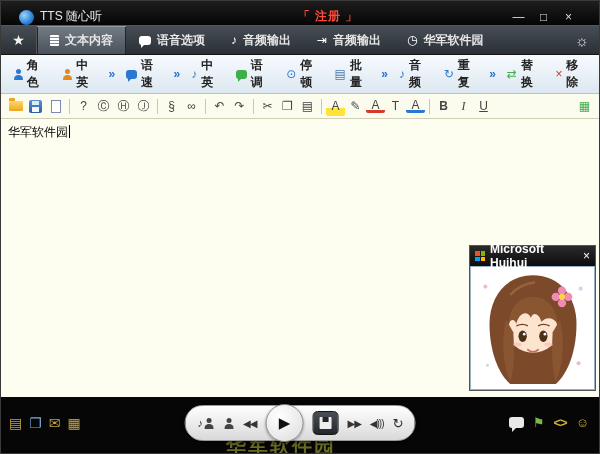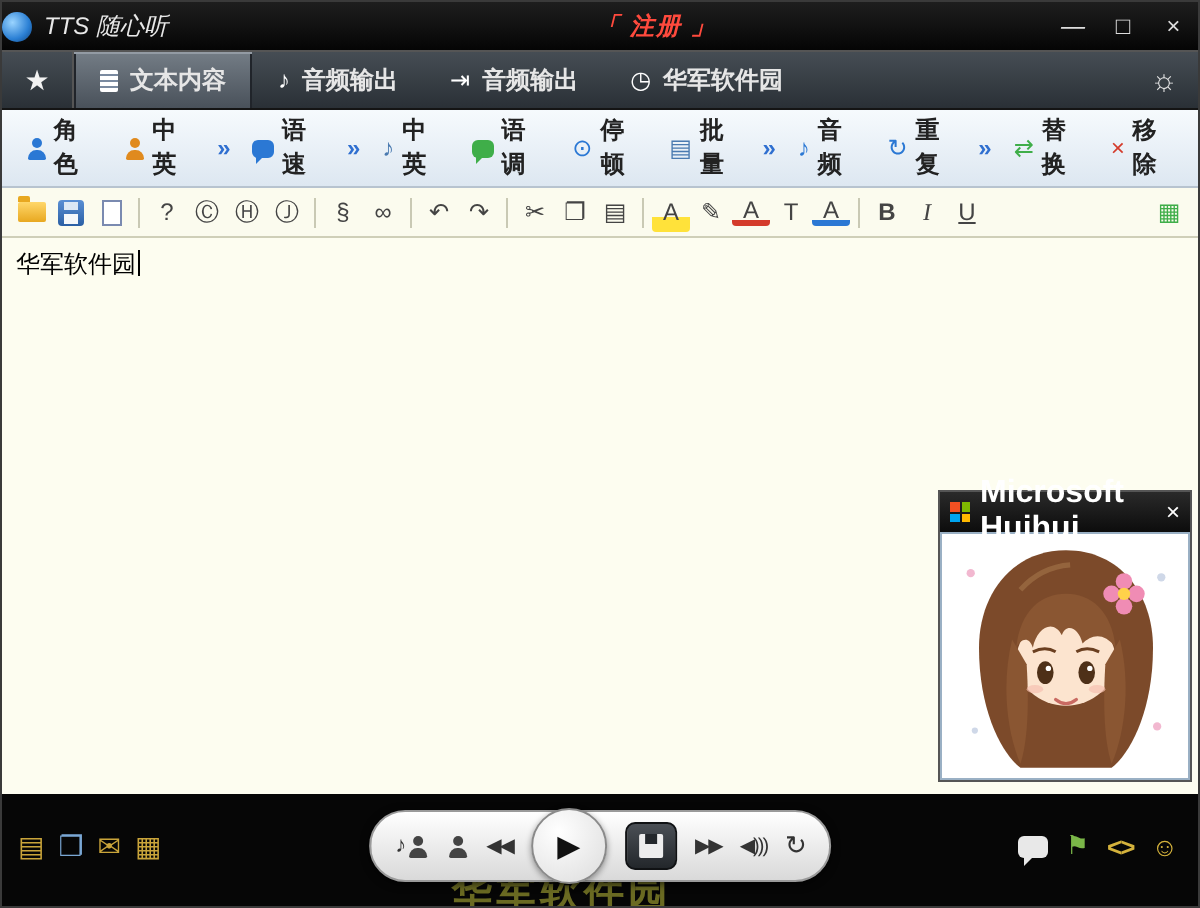--- a/index.html
+++ b/index.html
@@ -2,21 +2,21 @@
 <html><head>
 <meta charset="utf-8">
 <style>
   * { margin:0; padding:0; box-sizing:border-box; }
   body { background:#888; font-family:"Liberation Sans","DejaVu Sans",sans-serif; }
   .window { width:600px; height:454px; position:relative; background:#060606;
             border:1px solid #3a3a3a; overflow:hidden; display:flex; flex-direction:column; }
 
   
   .titlebar { flex:0 0 24px; background:linear-gradient(#1e1e1e,#050505); display:flex;
-              align-items:center; padding:0 0; color:#e8e8e8; font-size:12px; position:relative;font-style:italic; }
+              align-items:flex-end; padding:0 18px; color:#e8e8e8; font-size:12px; position:relative; }
   .app-icon { width:15px; height:15px; border-radius:50%; margin-right:6px;
               background:radial-gradient(circle at 35% 35%, #9ad4ff, #2a7fd4 60%, #113f74); }
   .register { position:absolute; left:50%; transform:translateX(-50%); color:#ff4a3d;
               font-weight:bold; letter-spacing:1px; cursor:pointer;margin-left:28px; }
   .win-controls { margin-left:auto; display:flex; }
   .win-btn { width:25px; height:17px; display:flex; align-items:center; justify-content:center;
              color:#ddd; font-size:12px; cursor:pointer; }
 
   
   .tabbar { flex:0 0 30px; background:linear-gradient(#464d54,#2a3036); display:flex;
@@ -111,21 +111,21 @@
 
   
   .avatar-panel { position:absolute; right:3px; bottom:62px; width:127px; z-index:5;
                   border:1px solid #555; background:#111; }
   .ap-header { height:20px; background:linear-gradient(#2a2a2a,#0c0c0c); display:flex;
                align-items:center; padding:0 5px; gap:5px; }
   .ms-logo { width:10px; height:10px; display:grid; grid-template-columns:1fr 1fr; gap:1px; }
   .ms-logo i { display:block; }
   .ms-logo i:nth-child(1){background:#f25022;} .ms-logo i:nth-child(2){background:#7fba00;}
   .ms-logo i:nth-child(3){background:#00a4ef;} .ms-logo i:nth-child(4){background:#ffb900;}
-  .ap-title { color:#fff; font-size:16px; font-weight:bold; flex:1; }
+  .ap-title { color:#fff; font-size:12px; font-weight:bold; flex:1; }
   .ap-close { color:#fff; font-size:12px; cursor:pointer; }
   .ap-body { background:#fff; padding:3px; border:1px solid #9ab0c4; }
   .ap-body svg { display:block; }
 </style>
 </head>
 <body>
 
 <div class="window">
 
   <div class="titlebar">
@@ -137,20 +137,24 @@
       <span class="win-btn">□</span>
       <span class="win-btn">×</span>
     </span>
   </div>
 
   <div class="tabbar">
     <span class="star-btn">★</span>
     <span class="tab active">
       <i class="di"></i>
       <b>文本内容</b>
+    </span>
+    <span class="tab">
+      <i class="bi"></i>
+      <b>语音选项</b>
     </span>
     <span class="tab">
       <i class="tgl">♪</i>
       <b>音频输出</b>
     </span>
     <span class="tab">
       <i class="tgl">⇥</i>
       <b>音频输出</b>
     </span>
     <span class="tab">

